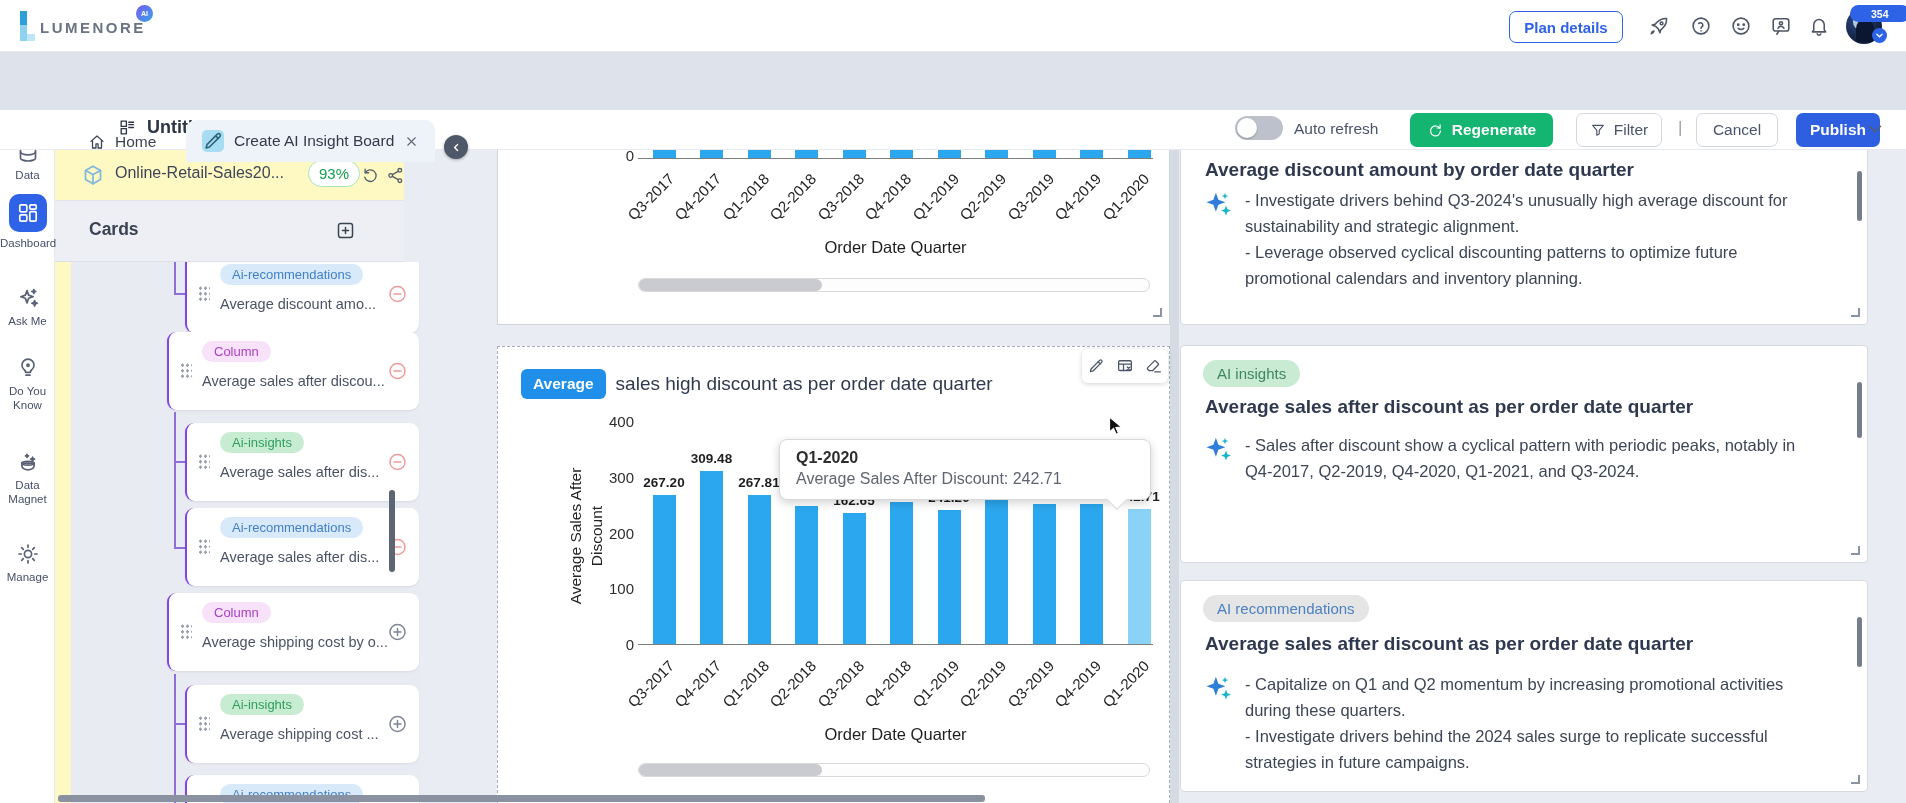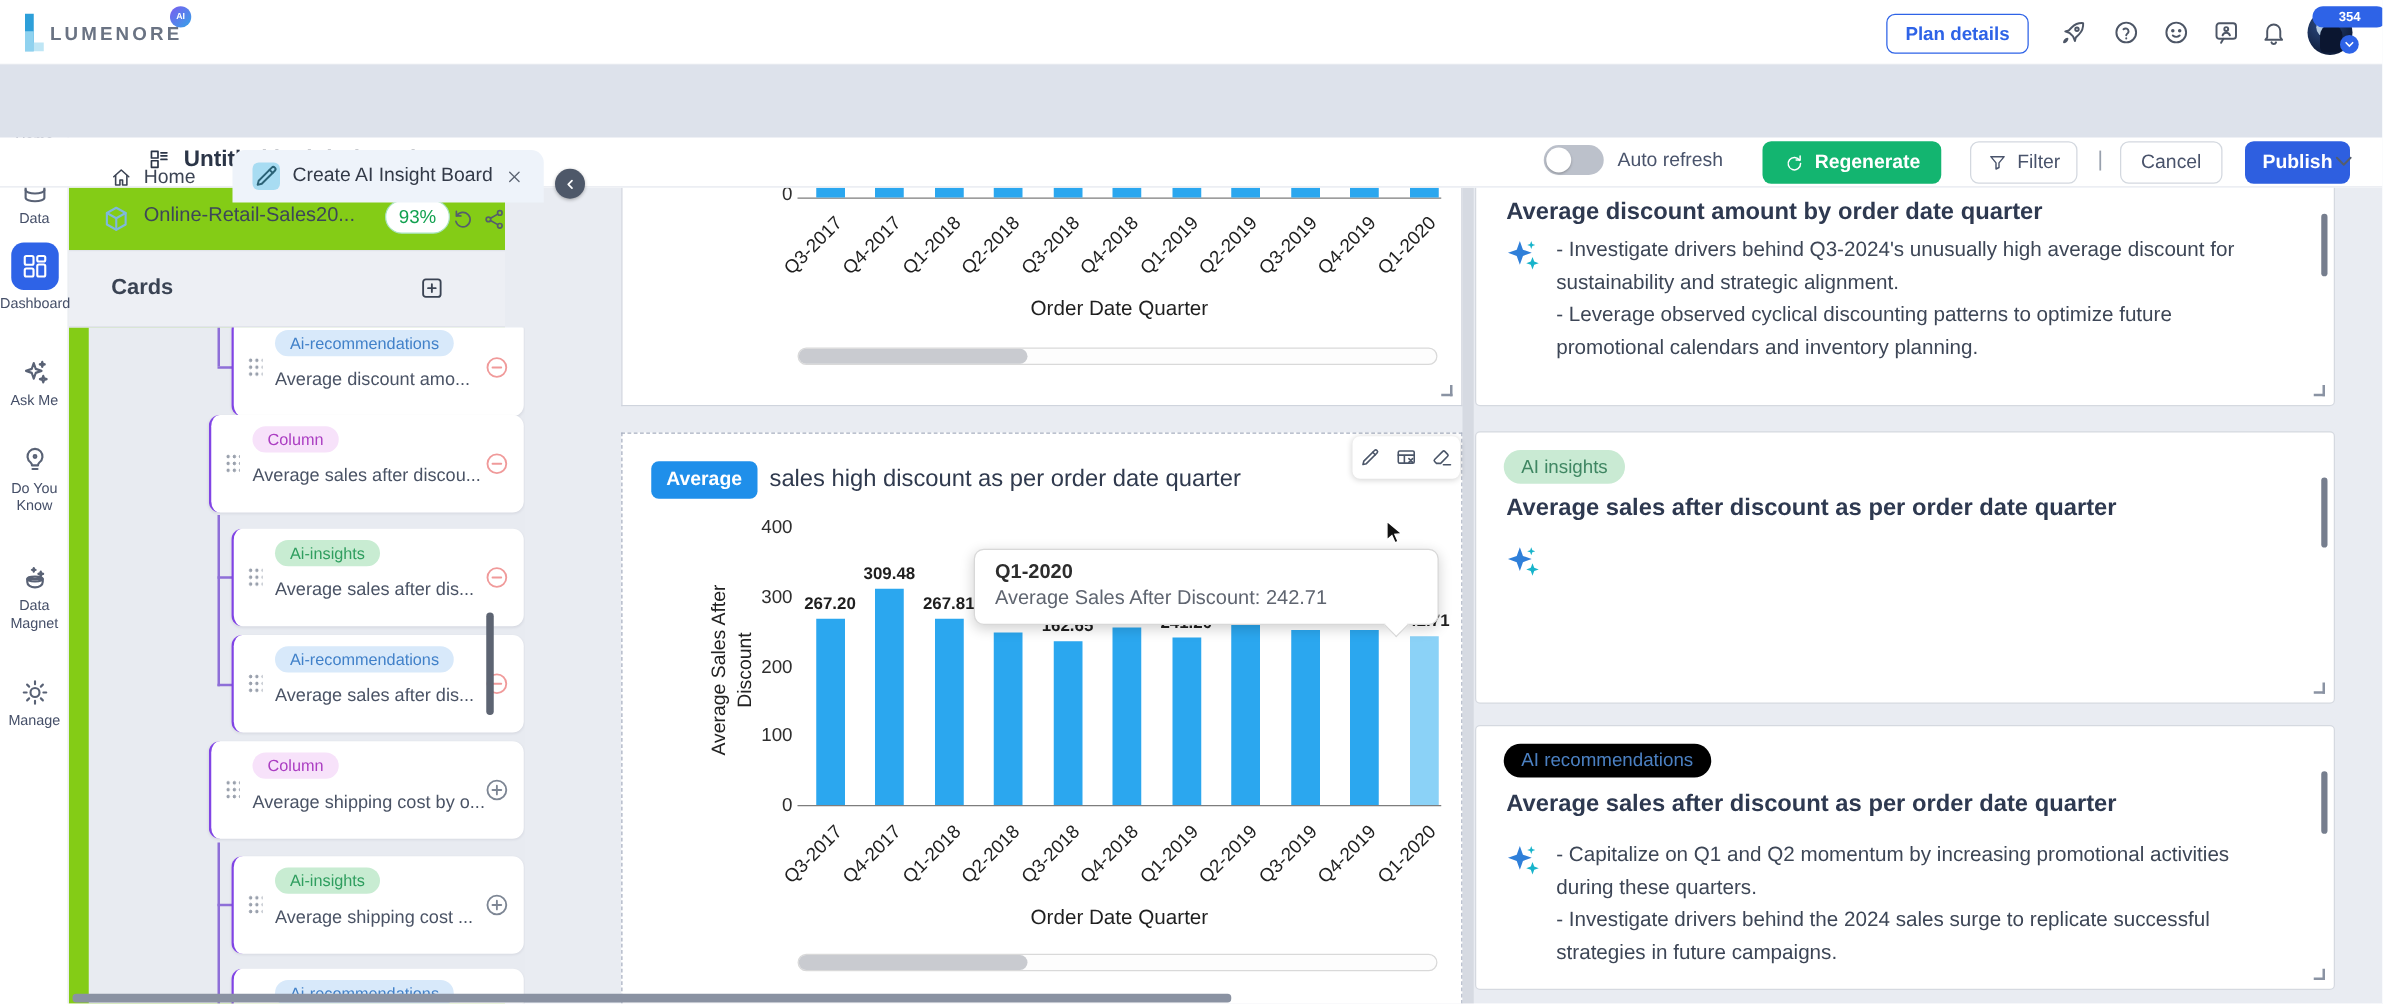--- a/index.html
+++ b/index.html
@@ -63,21 +63,21 @@
 
   
   .rail { position:absolute; left:0; top:52px; width:55px; height:751px; background:#fff; border-right:1px solid #e6e9ef; z-index:12; }
   .rail-item { position:absolute; left:0; width:55px; text-align:center; color:#596275; cursor:pointer; }
   .rail-item .ric { margin:0 auto; width:24px; height:24px; }
   .rail-item .rlb { font-size:11.5px; color:#454f68; line-height:14px; margin-top:4px; }
   .rail-active-box { margin:0 auto; width:38px; height:38px; background:#2e63e7; border-radius:10px; color:#fff;
                      display:flex; align-items:center; justify-content:center; }
 
   
-  .lpanel { position:absolute; left:55px; top:150px; width:349px; height:653px; background:#84cc16; z-index:5; }
+  .lpanel { position:absolute; left:55px; top:150px; width:349px; height:653px; background:#fef9c3; z-index:5; }
   .ds-row { position:absolute; left:0; top:0; width:349px; height:50px; }
   .ds-cube { position:absolute; left:26px; top:13px; width:24px; height:24px; color:#7fb8dd; }
   .ds-name { position:absolute; left:60px; top:14px; font-size:16px; color:#3d4758; }
   .ds-pill { position:absolute; left:253px; top:10px; height:27px; padding:0 10px; border:1px solid #a8e3bd; border-radius:14px;
              color:#12a150; font-weight:400; font-size:15px; display:flex; align-items:center; background:#fff; }
   .ds-ic { position:absolute; top:16px; width:19px; height:19px; color:#555e6c; cursor:pointer; }
   .cards-bar { position:absolute; left:0; top:50px; width:349px; height:62px; background:#edeff4; border-top:1px solid #e1e4ea; border-bottom:1px solid #dde0e7; }
   .cards-title { position:absolute; left:34px; top:18px; font-size:17.5px; font-weight:600; color:#3a4353; }
   .cards-add { position:absolute; left:280px; top:19px; width:21px; height:21px; color:#3a4353; cursor:pointer; }
   .cards-list { position:absolute; left:16px; top:112px; width:349px; height:541px; background:#e8ebf1; overflow:hidden; }
@@ -124,21 +124,21 @@
   .tooltip .tt-title { font-size:16px; font-weight:700; color:#2d2d2d; }
   .tooltip .tt-body { font-size:16px; color:#5f6570; margin-top:3px; }
   .tooltip .notch { position:absolute; left:330px; bottom:-8px; width:14px; height:14px; background:#fff;
                     border-right:1px solid #d8d8d8; border-bottom:1px solid #d8d8d8; transform:rotate(45deg); }
   .col-divider { position:absolute; left:766px; top:0; width:9px; height:653px; background:#d6dae2; }
 
   
   .rcard { position:absolute; left:776px; width:688px; background:#fff; border:1px solid #d5d9e0; border-radius:4px; }
   .rbadge { position:absolute; left:22px; top:14px; font-size:15px; padding:5px 14px; border-radius:14px; }
   .rbadge.insight { background:#c9ead3; color:#3f8662; }
-  .rbadge.recommendation { background:#000000; color:#4b80c2;text-align:center; }
+  .rbadge.recommendation { background:#e5e5e5; color:#4b80c2;text-align:center; }
   .rtitle { position:absolute; left:24px; font-size:19px; font-weight:700; color:#2e3950; white-space:nowrap; }
   .rsparkle { position:absolute; left:22px; width:30px; height:30px; }
   .rtext { position:absolute; left:64px; width:552px; font-size:16.5px; line-height:26px; color:#3d4656; }
   .rscroll { position:absolute; left:676px; width:5px; background:#767e8e; border-radius:3px; cursor:pointer; }
 
   .bottom-bar { position:absolute; left:58px; top:795px; width:927px; height:7px; background:#8a92a2; border-radius:3px; z-index:9; cursor:pointer; }
   .cursor { position:absolute; left:1108px; top:416px; z-index:99; pointer-events:none; }
 </style>
 </head>
 <body>
@@ -611,20 +611,21 @@
           <div class="rbadge insight">AI insights</div>
           <div class="rtitle" style="top: 50px;">Average sales after discount as per order date quarter</div>
           <div class="rsparkle" style="top: 88px;">
             <svg viewBox="0 0 24 24" width="100%" height="100%">
               <path fill="#2f7fd9" d="M10.3 3l2 5.6 5.6 2-5.6 2-2 5.6-2-5.6-5.6-2 5.6-2z"></path>
               <path fill="#18b4cb" d="M18.4 13.2l1.1 2.9 2.9 1.1-2.9 1.1-1.1 2.9-1.1-2.9-2.9-1.1 2.9-1.1z"></path>
               <path fill="#18b4cb" d="M17.6 3l.7 1.9 1.9.7-1.9.7-.7 1.9-.7-1.9-1.9-.7 1.9-.7z"></path>
             </svg>
           </div>
           <div class="rtext" style="top: 86px;">
+            <div>- Sales after discount show a cyclical pattern with periodic peaks, notably in Q4-2017, Q2-2019, Q4-2020, Q1-2021, and Q3-2024.</div>
           </div>
           <div class="rscroll" style="top: 36px; height: 56px;"></div>
           <div class="corner"></div>
         </div>
         <div class="rcard" style="top: 430px; height: 212px;">
           <div class="rbadge recommendation">AI recommendations</div>
           <div class="rtitle" style="top: 52px;">Average sales after discount as per order date quarter</div>
           <div class="rsparkle" style="top: 92px;">
             <svg viewBox="0 0 24 24" width="100%" height="100%">
               <path fill="#2f7fd9" d="M10.3 3l2 5.6 5.6 2-5.6 2-2 5.6-2-5.6-5.6-2 5.6-2z"></path>

